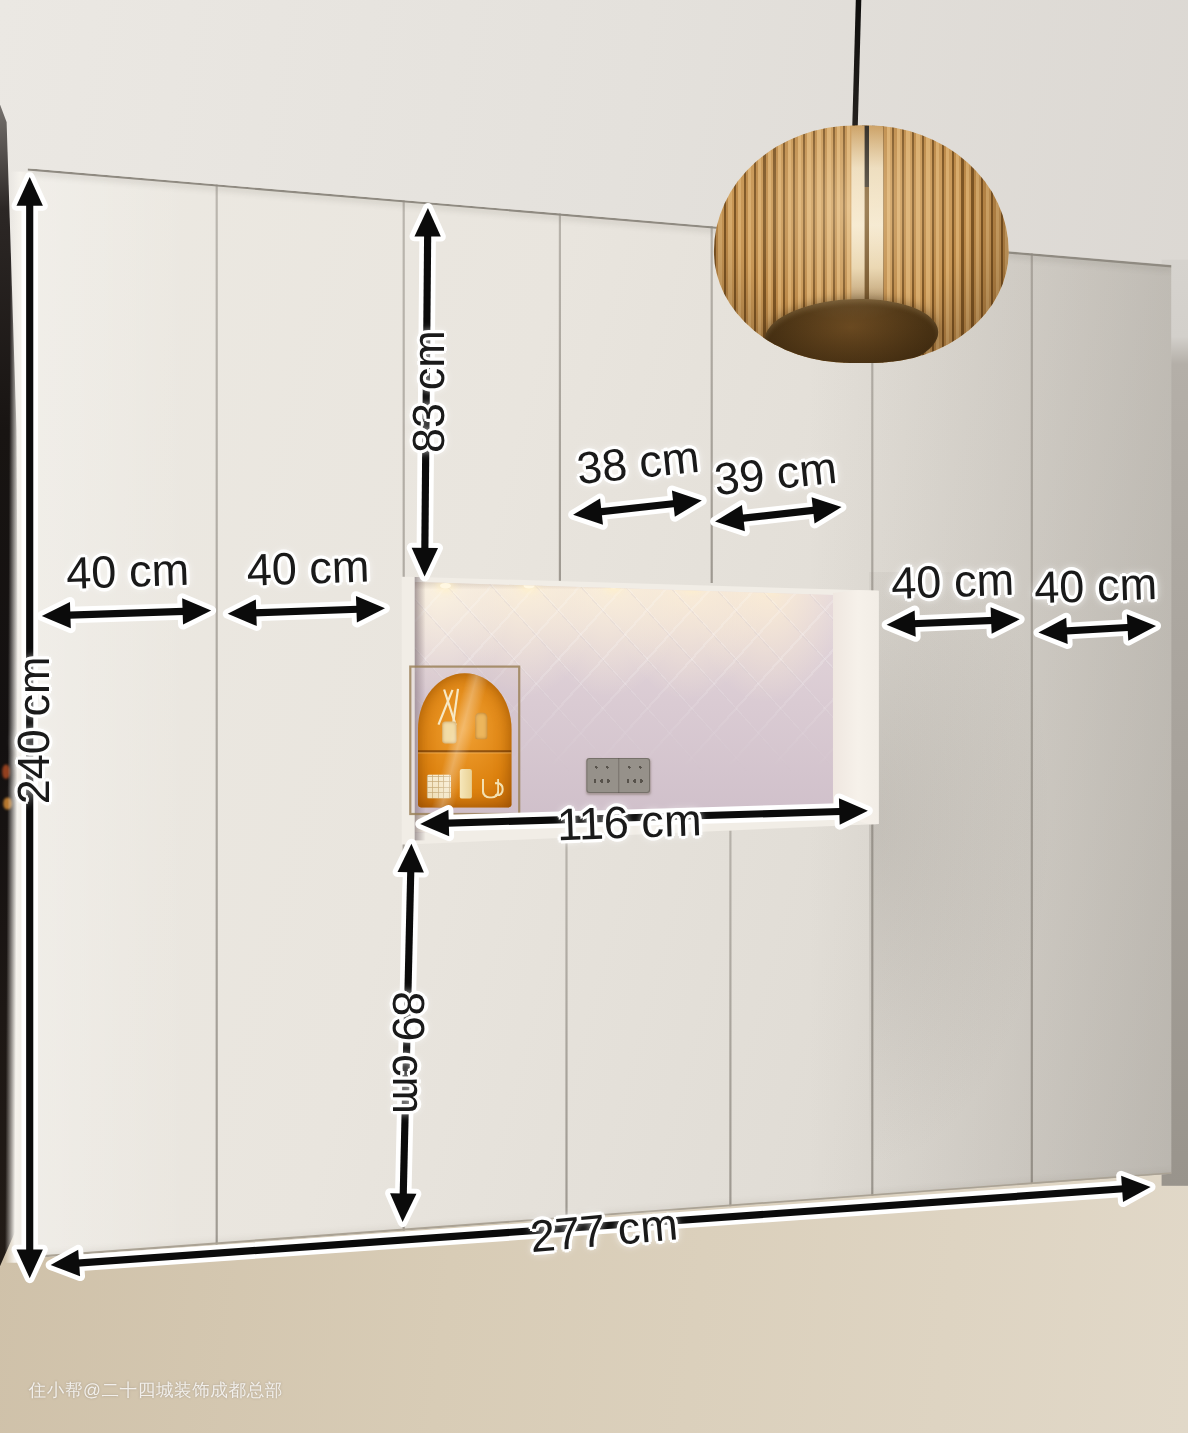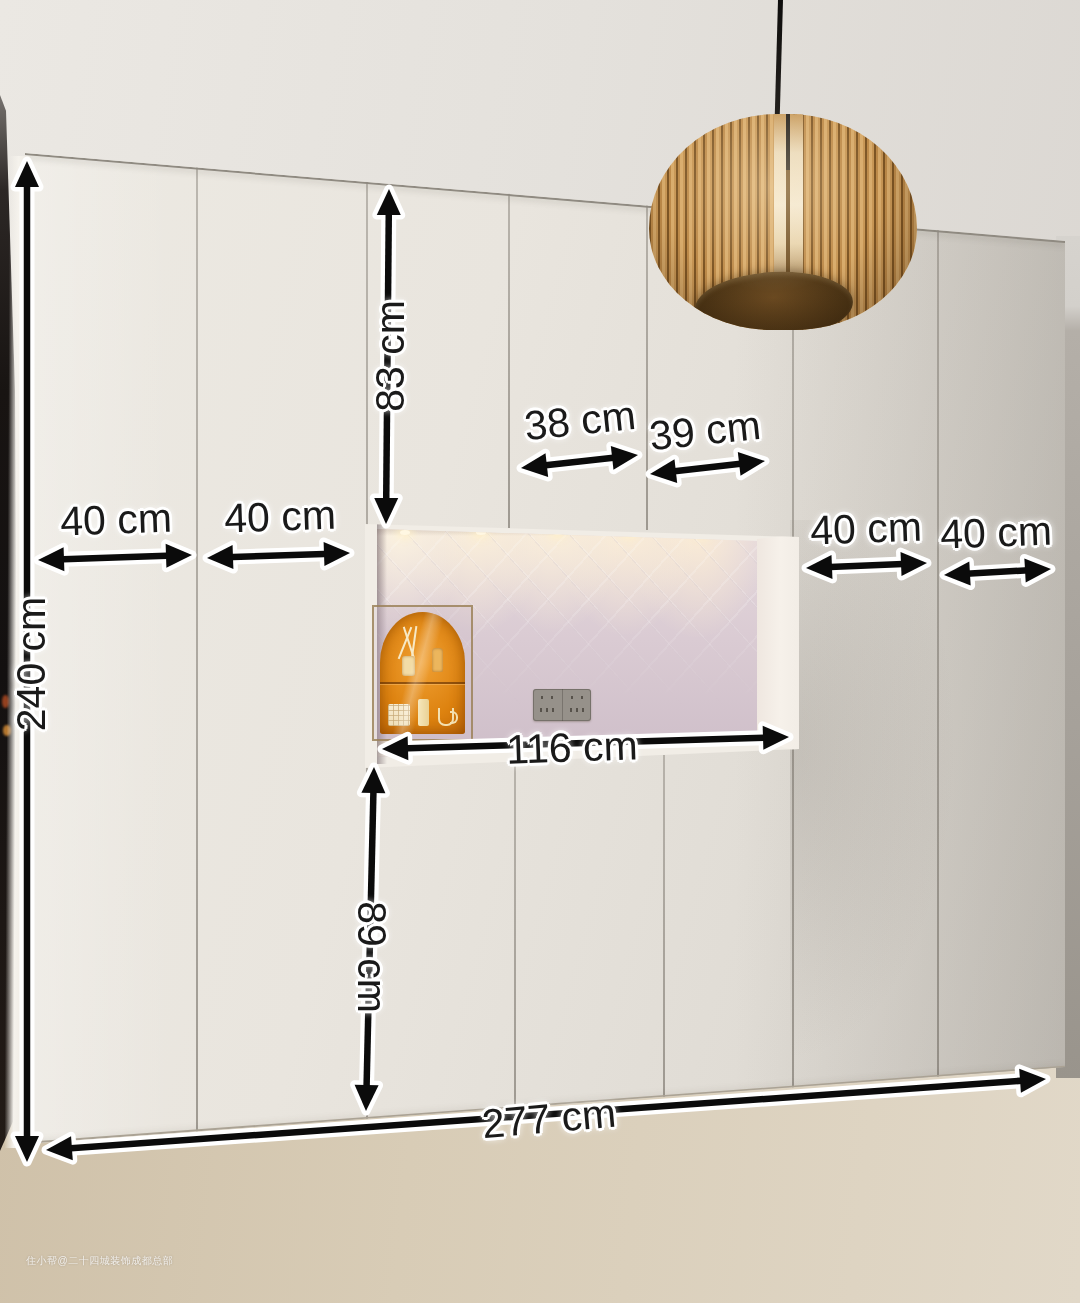--- a/index.html
+++ b/index.html
@@ -131,21 +131,21 @@
     transform:translateX(-50%);background:linear-gradient(180deg,#1f1c19 0 26%,#6e4d22 26% 100%);}
   #lamp-shade-overlay{position:absolute;inset:0;border-radius:inherit;
     background:radial-gradient(ellipse at 46% 34%,rgba(255,236,200,.38) 0%,rgba(120,70,20,0) 52%,rgba(55,32,9,.5) 100%);}
   
   #dim-svg{position:absolute;left:0;top:0;width:1080px;height:1303px;pointer-events:none;}
   .dim-label{position:absolute;white-space:nowrap;font-size:41px;font-weight:400;
     color:var(--label-color,#1a1a1a);letter-spacing:0;line-height:1;pointer-events:none;
     text-shadow:-2px -2px 0 #fff,2px -2px 0 #fff,-2px 2px 0 #fff,2px 2px 0 #fff,
       -3px 0 0 #fff,3px 0 0 #fff,0 -3px 0 #fff,0 3px 0 #fff,0 0 7px #fff,0 0 10px #fff;}
   
-  #watermark{position:absolute;left:26px;top:1254px;font-size:10px;letter-spacing:.5px;
+  #watermark{position:absolute;left:26px;top:1254px;font-size:16px;letter-spacing:.5px;
     color:rgba(255,255,255,.8);text-shadow:0 0 2px rgba(80,70,60,.35);}
 </style>
 </head>
 <body>
 
 <div id="stage">
 
   <div id="floor">
     
     

